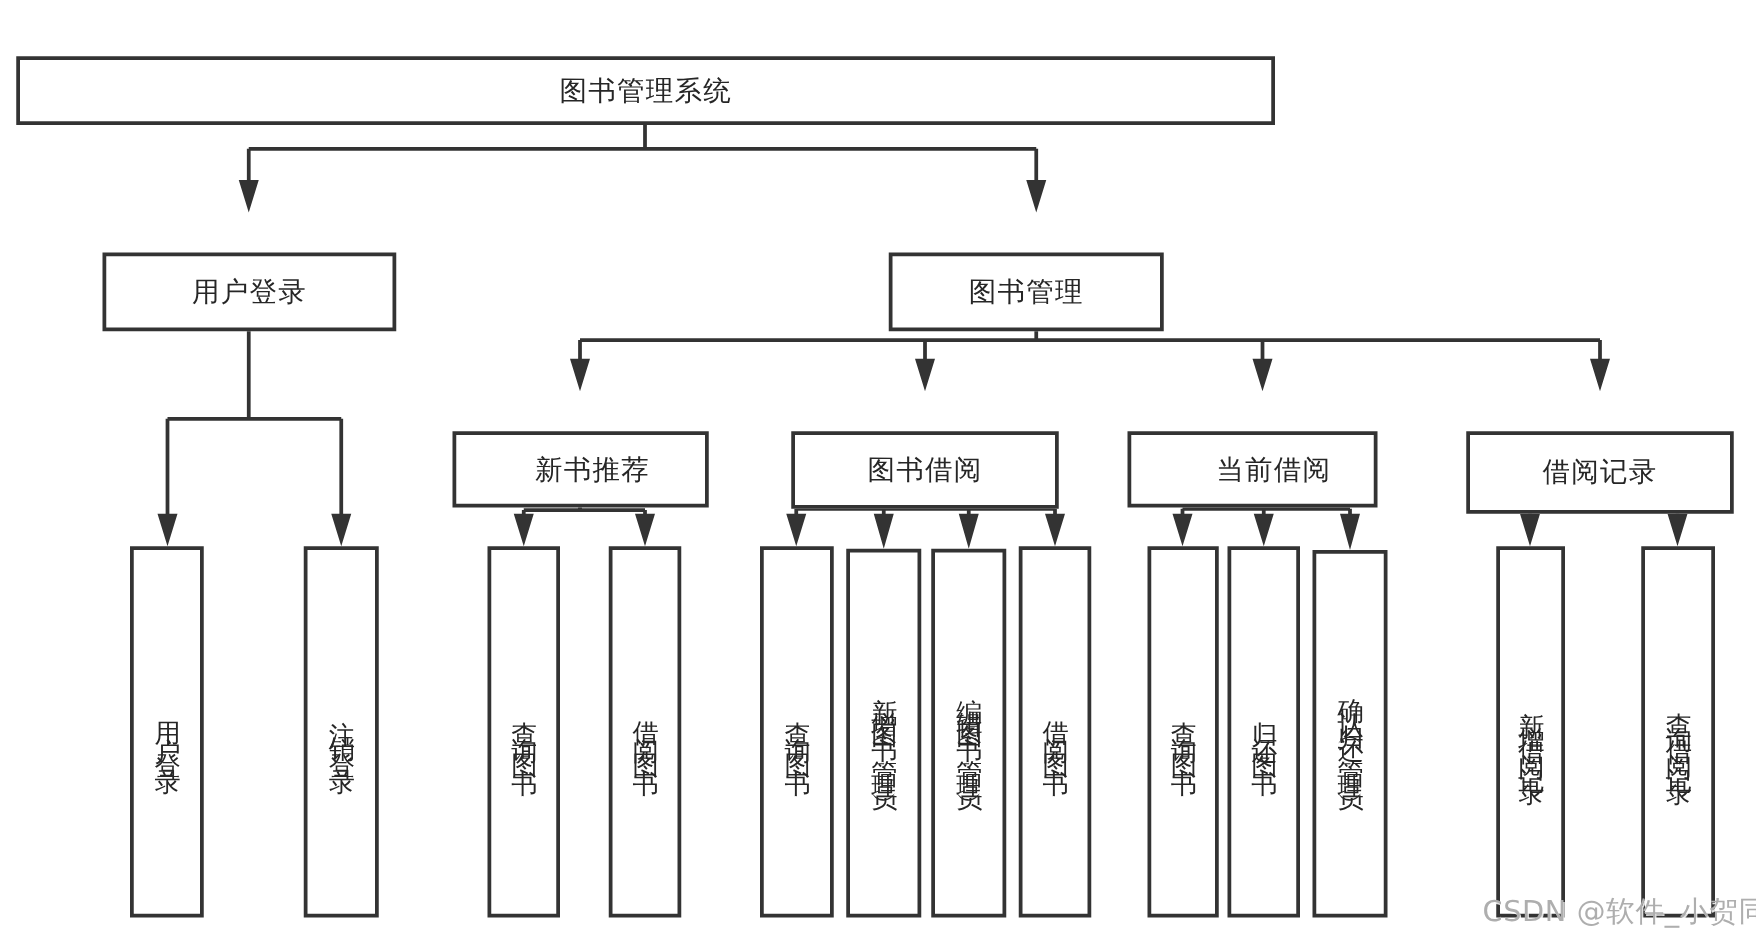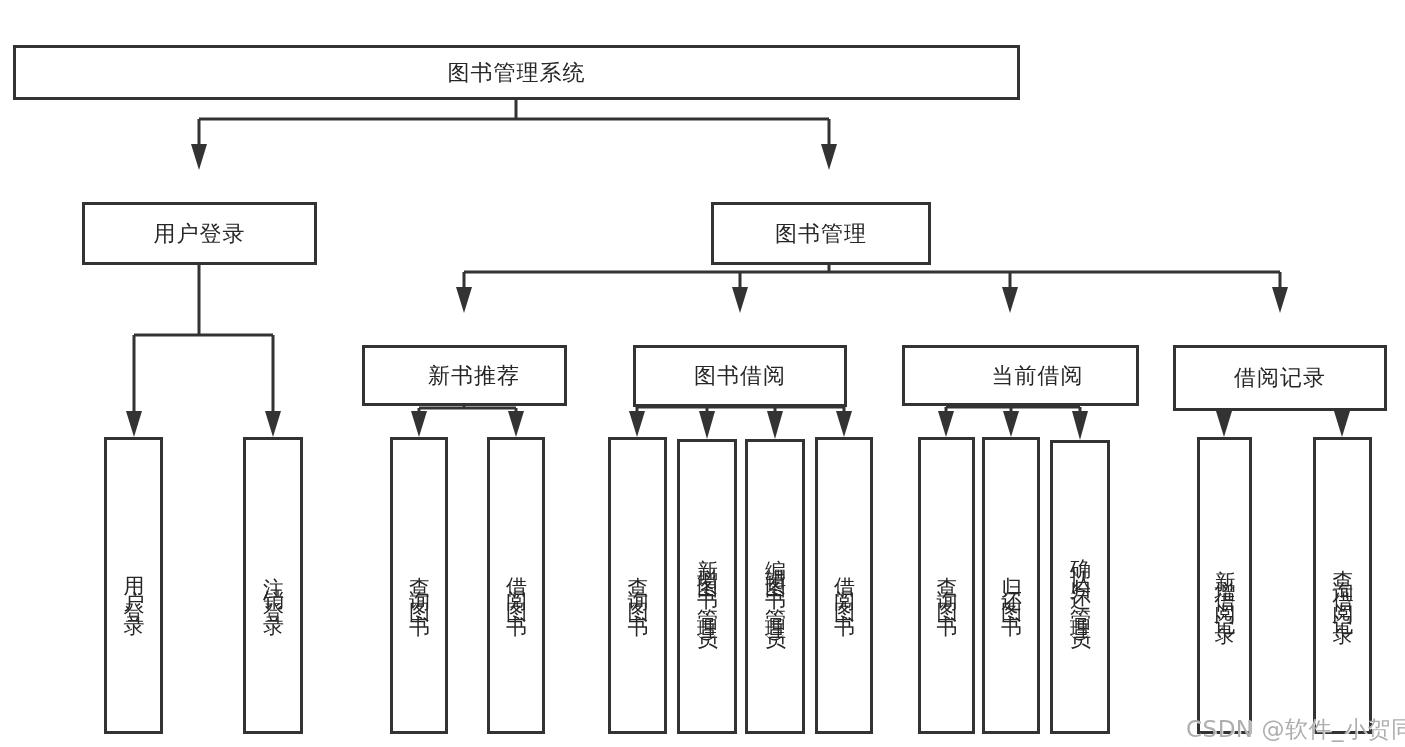--- a/index.html
+++ b/index.html
@@ -52,21 +52,21 @@
       M1216 411 L1232 411 L1224 437 Z  M1334 411 L1350 411 L1342 437 Z"></path>
   </svg>
 
   <div class="box hbox" style="left:13px;top:13px;width:1007px;height:55px;">图书管理系统</div>
 
   <div class="box hbox" style="left:82px;top:170px;width:235px;height:63px;">用户登录</div>
   <div class="box hbox" style="left:711px;top:170px;width:220px;height:63px;">图书管理</div>
 
   <div class="box hbox" style="left:362px;top:313px;width:205px;height:61px;padding-left:19px;">新书推荐</div>
   <div class="box hbox" style="left:633px;top:313px;width:214px;height:62px;">图书借阅</div>
-  <div class="box hbox" style="left:902px;top:313px;width:237px;height:61px;padding-left:34px;">当前借阅</div>
+  <div class="box hbox" style="left:902px;top:313px;width:200px;height:61px;padding-left:34px;">当前借阅</div>
   <div class="box hbox" style="left:1173px;top:313px;width:214px;height:66px;">借阅记录</div>
 
   <div class="box leaf" style="left:104px;top:437px;width:59px;height:297px;">用户登录</div>
   <div class="box leaf" style="left:243px;top:437px;width:60px;height:297px;">注销登录</div>
 
   <div class="box leaf" style="left:390px;top:437px;width:58px;height:297px;">查询图书</div>
   <div class="box leaf" style="left:487px;top:437px;width:58px;height:297px;">借阅图书</div>
 
   <div class="box leaf" style="left:608px;top:437px;width:59px;height:297px;">查询图书</div>
   <div class="box leaf tight" style="left:677px;top:439px;width:60px;height:295px;">新增图书（管理员）</div>

